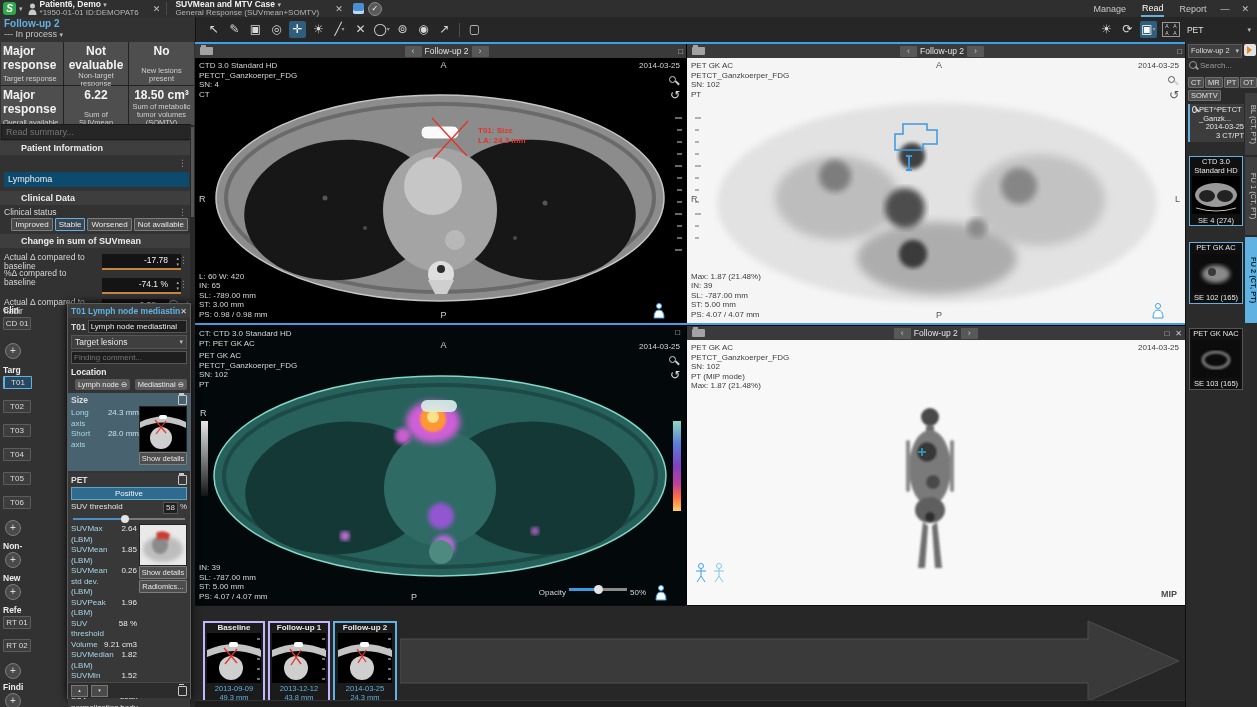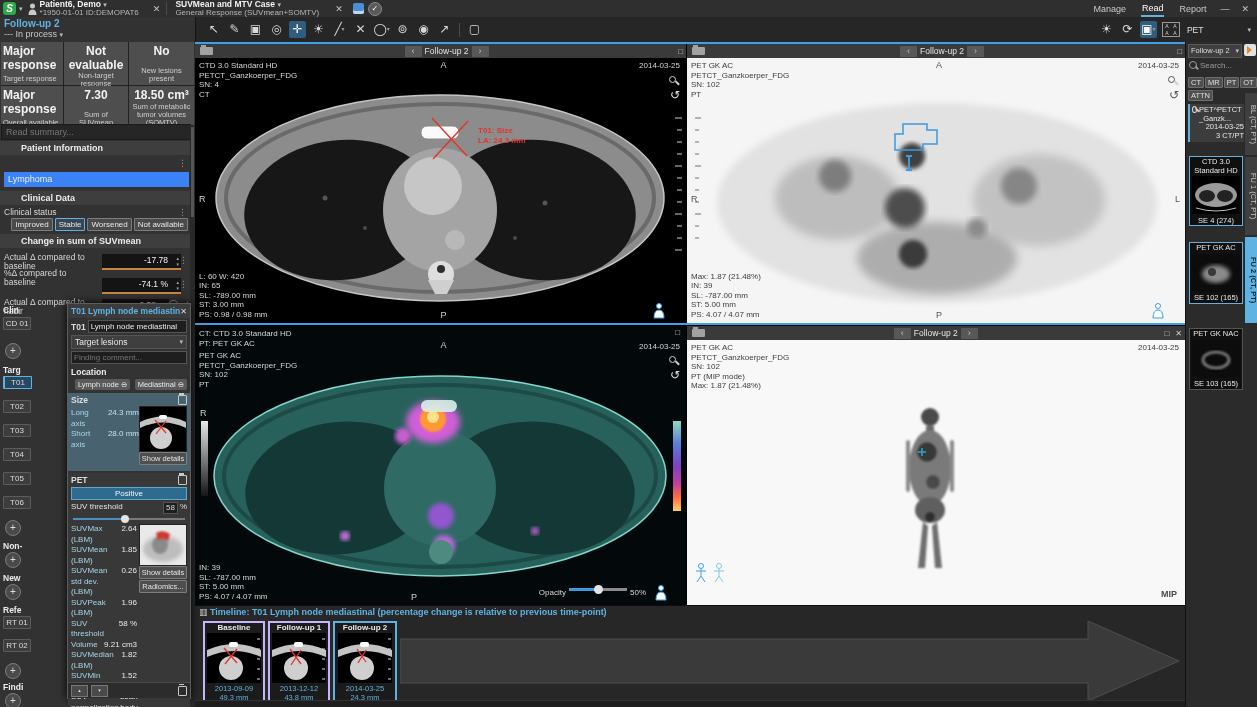--- a/index.html
+++ b/index.html
@@ -36,21 +36,21 @@
   .rtable{position:absolute;left:1px;top:25px;width:193px;display:grid;grid-template-columns:62px 64px 65px;gap:1px;background:#222}
   .cell{background:#4e4e4e;height:39px;padding:2px 2px;display:flex;flex-direction:column;justify-content:space-between;text-align:center}
   .cell.lft{text-align:left}
   .cell .v{font-size:12px;font-weight:bold;color:#f2f2f2}
   .cell .l{font-size:7.5px;color:#cfcfcf;line-height:8px}
   .inputrow{background:#262626;border:1px solid #1a1a1a;color:#9a9a9a;padding:2px 4px;font-size:9px}
   .secH{position:absolute;left:0;width:189px;height:14px;background:#3e3e3e;color:#ececec;font-weight:bold;font-size:9px;line-height:14px;padding-left:21px}
   .secH .sc{position:absolute;right:5px;top:0;color:#bbb;font-size:7px}
   .lbl{position:absolute;font-size:8.5px;color:#d8d8d8;line-height:9px}
   .dots{position:absolute;color:#8a8a8a;font-size:9px}
-  .valbox{position:absolute;background:#3b82f6;color:#eee;font-size:9px;line-height:15px;padding-left:4px}
+  .valbox{position:absolute;background:#0c4a6e;color:#eee;font-size:9px;line-height:15px;padding-left:4px}
   .spin{position:absolute;width:64px;height:13px;background:#141414;border-bottom:2px solid var(--amber,#c8863c);color:#f0f0f0;font-size:8.5px;text-align:right;padding:1px 13px 0 2px}
   .spin .ar{position:absolute;right:2px;top:1px;font-size:5px;color:#aaa;line-height:6px;text-align:center}
   .btn{display:inline-block;background:#4a4a4a;border:1px solid #7d7d7d;color:#e8e8e8;font-size:8px;padding:1px 3px;border-radius:1px;margin-left:2px}
   .btn.selB{border-color:var(--accent-blue,#5fb2e2);background:#394652}
   .lpscroll{position:absolute;right:0;top:108px;bottom:0;width:5px;background:#292929}
   .lpscroll .th{position:absolute;top:2px;left:1px;width:3px;height:90px;background:#555}
 
   
   .railH{position:absolute;left:3px;font-size:8.5px;font-weight:bold;color:#ececec;white-space:nowrap;overflow:hidden;width:62px}
   .railC{position:absolute;left:3px;width:26px;background:#3d3d3d;border:1px solid #5c5c5c;color:#dcdcdc;font-size:8px;text-align:center;border-radius:1px;padding:1px 0;line-height:9px}
@@ -236,21 +236,21 @@
         </div>
       <div class="cell">
           <div class="v">No</div>
           <div class="l">New lesions present</div>
         </div>
       <div class="cell lft">
           <div class="v">Major response</div>
           <div class="l">Overall available</div>
         </div>
       <div class="cell">
-          <div class="v">7.30</div>
+          <div class="v">6.22</div>
           <div class="l">Sum of SUVmean</div>
         </div>
       <div class="cell">
           <div class="v">18.50 cm³</div>
           <div class="l">Sum of metabolic tumor volumes (SOMTV)</div>
         </div>
     </div>
 
     <input class="abs inputrow" style="left: 1px; top: 107px; width: 180px;" placeholder="Read summary...">
 
@@ -669,21 +669,20 @@
       </svg>
       <svg class="person" style="left:24px;bottom:22px" width="16" height="20" viewBox="0 0 16 20">
         <circle cx="8" cy="3" r="2.5" fill="none" stroke="#7fc8e8"></circle>
           <path d="M8 6 L8 13 M3 8 L13 8 M8 13 L4 19 M8 13 L12 19" stroke="#7fc8e8" fill="none"></path>
       </svg>
       <div class="ovl b" style="right:8px;bottom:6px;color:#4a4a4a;font-size:9px">MIP</div>
     </div>
   </div>
 
   <div class="tl">
-    <div class="tlh"><span style="color:#cfcfcf">▥</span> <span>Timeline: T01 Lymph node mediastinal (percentage change is relative to previous time-point)</span></div>
     <svg style="position:absolute;left:205px;top:12px" width="780" height="86" viewBox="0 0 780 86">
       <polygon points="0,21 688,21 688,3 779,43 688,83 688,65 0,65" fill="#3a3a3a" stroke="#4e4e4e"></polygon>
     </svg>
 
     <div class="tcard" style="left:8px">
       <div class="tt">Baseline</div>
       <svg width="54" height="50" viewBox="0 0 54 50">
         <rect width="54" height="50" fill="#000"></rect>
           <path d="M0 17 Q27 5 54 17 L54 24 Q27 12 0 24 Z" fill="#c4c4c4"></path>
           <rect x="22" y="9" width="9" height="5" rx="2" fill="#fff"></rect>
@@ -753,21 +752,21 @@
     <div class="abs" style="left:58px;top:2px;width:12px;height:12px;background:#e2e2e2;border-radius:2px">
       <span style="position:absolute;left:3px;top:2px;width:0;height:0;border-left:5px solid #e08a2e;border-top:4px solid transparent;border-bottom:4px solid transparent"></span>
     </div>
     <div class="abs flex" style="left:3px;top:19px;width:62px;height:12px">
       <span class="mag"></span>
       <span style="color:#9a9a9a;font-size:8px">Search...</span>
     </div>
     <div class="abs" style="left:2px;top:35px">
       <span class="chip">CT</span><span class="chip">MR</span><span class="chip">PT</span><span class="chip">OT</span>
     </div>
-    <div class="abs" style="left:2px;top:48px"><span class="chip">ATTN</span></div>
+    <div class="abs" style="left:2px;top:48px"><span class="chip">SOMTV</span></div>
 
     <div class="study">
       <div class="flex">
           <div class="pin" style="position:static;border-color:#ddd;margin-right:2px"></div>
           <span>PET^PETCT_Ganzk...</span>
         </div>
       <div style="text-align:right">2014-03-25</div>
       <div style="text-align:right">3 CT/PT</div>
     </div>
 

